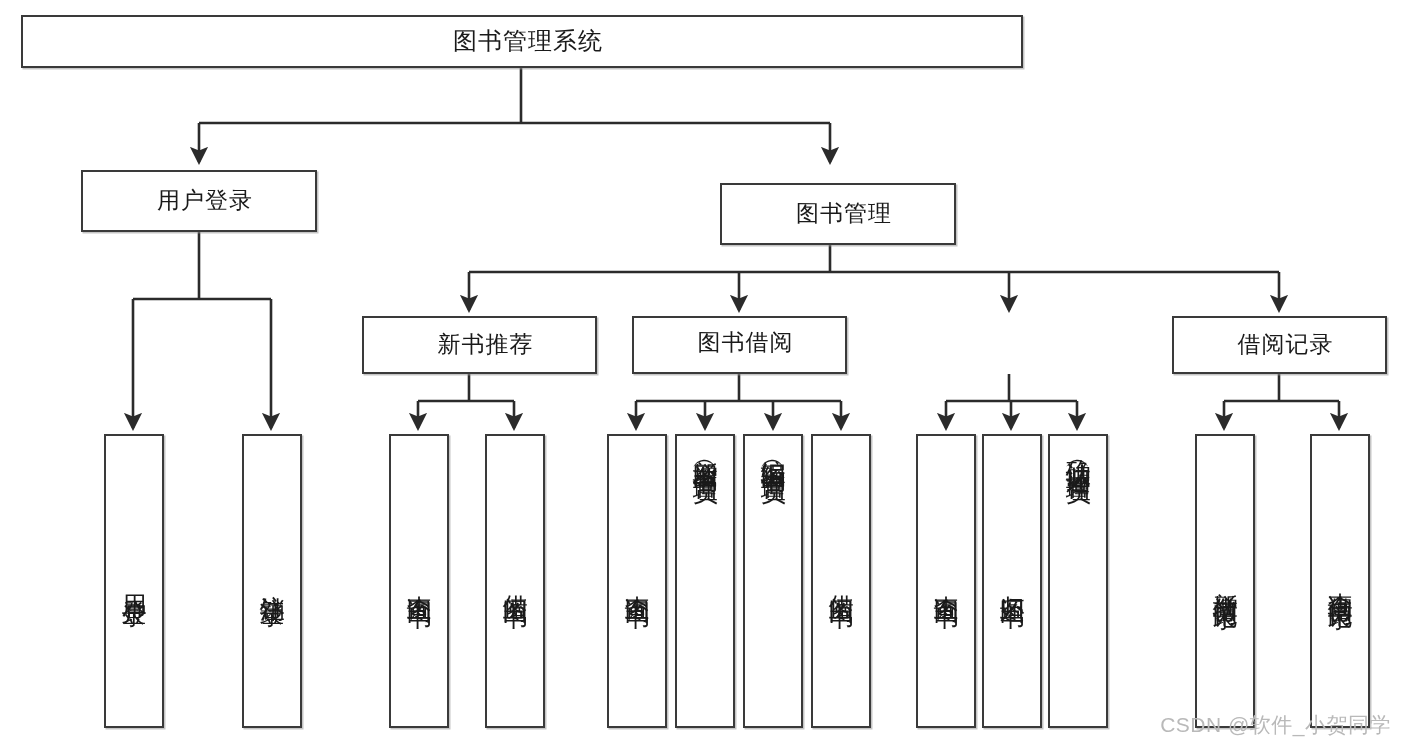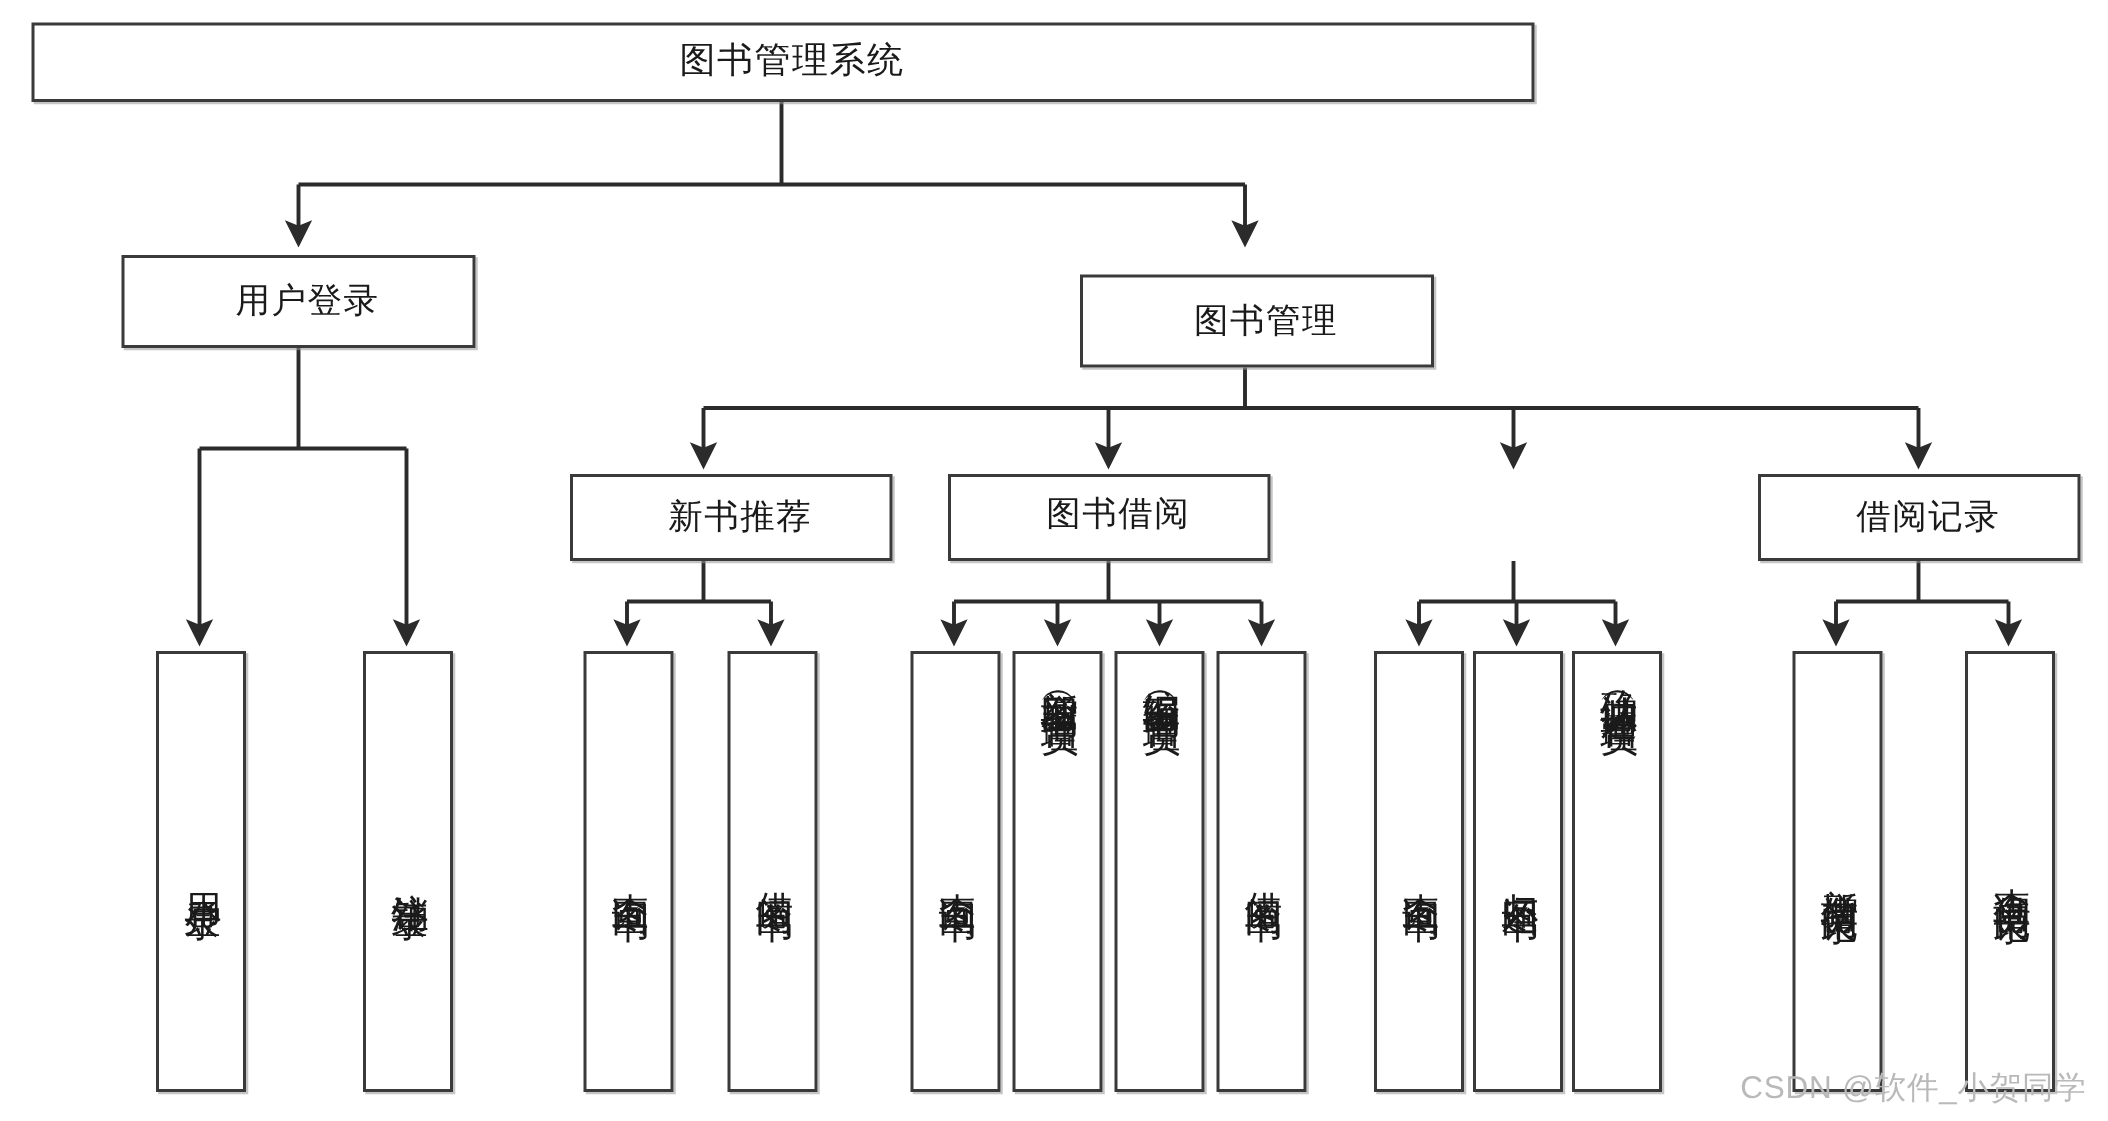--- a/index.html
+++ b/index.html
@@ -133,21 +133,21 @@
     <span>图书管理系统</span>
   </div>
 
   <div class="node h" style="left:81px; top:170px; width:236px; height:62px;">
     <span>用户登录</span>
   </div>
   <div class="node h" style="left:720px; top:170px; width:236px; height:62px;margin-top:13px;">
     <span>图书管理</span>
   </div>
 
-  <div class="node h" style="left:380px; top:316px; width:215px; height:58px;font-family:Liberation Serif, serif;">
+  <div class="node h" style="left:362px; top:316px; width:235px; height:58px;font-family:Liberation Serif, serif;">
     <span>新书推荐</span>
   </div>
   <div class="node h" style="left:632px; top:316px; width:215px; height:58px;font-family:Liberation Mono, monospace;">
     <span>图书借阅</span>
   </div>
   <div class="node h" style="left:1172px; top:316px; width:215px; height:58px;justify-content:center;">
     <span>借阅记录</span>
   </div>
 
   <div class="node v center" style="left:104px; top:434px; width:60px; height:294px;">

